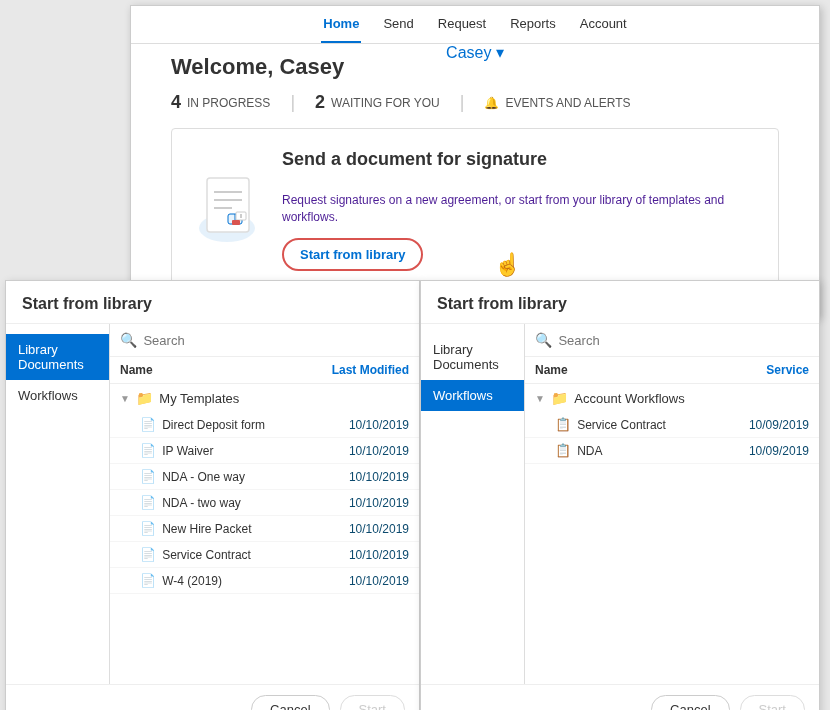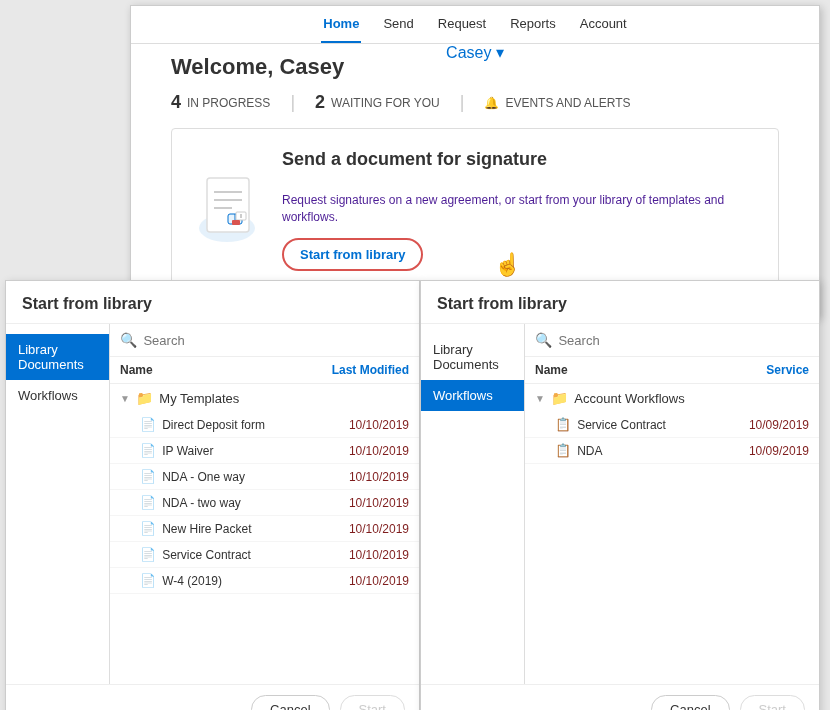--- a/index.html
+++ b/index.html
@@ -254,21 +254,21 @@
     .file-row {
       display: flex;
       align-items: center;
       padding: 5px 10px 5px 30px;
       font-size: 12px;
       color: #333;
       border-bottom: 1px solid #f5f5f5;
     }
     .file-icon { color: #555; margin-right: 6px; font-size: 13px; }
     .file-name { flex: 1; }
-    .file-date { color: #7f1d1d; font-size: 12px; margin-left: 16px; }
+    .file-date { color: #0c4a6e; font-size: 12px; margin-left: 16px; }
 
     
     .panel-footer {
       display: flex;
       justify-content: flex-end;
       gap: 10px;
       padding: 10px 14px;
       border-top: 1px solid #eee;
     }
     .btn-cancel {

